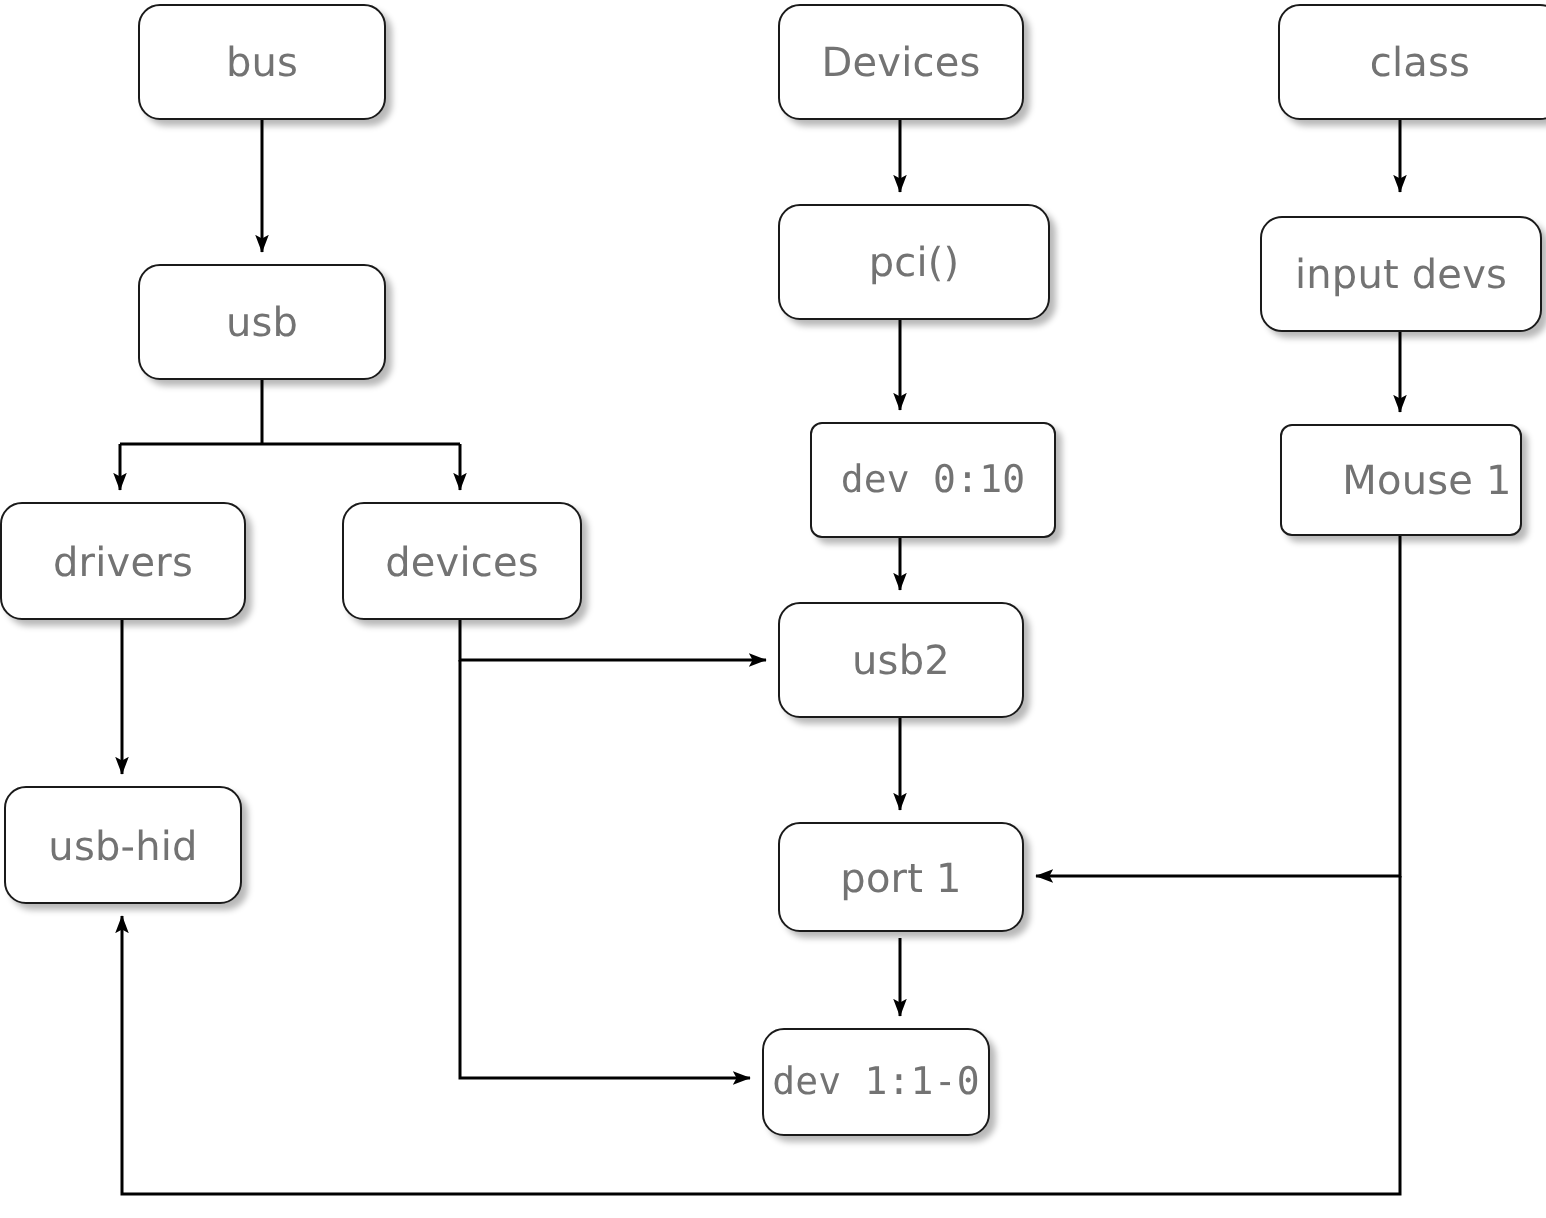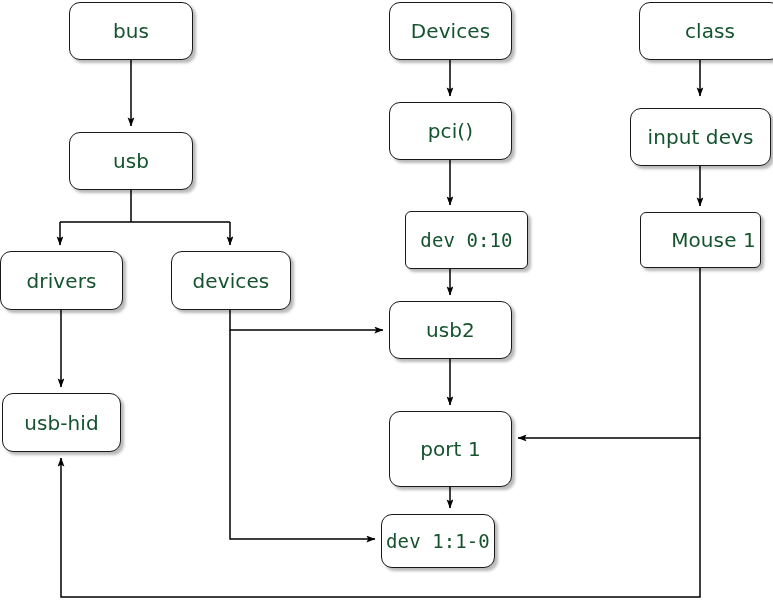--- a/index.html
+++ b/index.html
@@ -29,21 +29,21 @@
   }
   .node {
     position: absolute;
     box-sizing: border-box;
     background: #ffffff;
     border: 1.4px solid #1a1a1a;
     border-radius: 11px;
     display: flex;
     align-items: center;
     justify-content: center;
-    color: #14532d;
+    color: #737373;
     font-size: 20px;
     line-height: 1;
     letter-spacing: 0.1px;
     box-shadow: 3px 3px 3px rgba(0,0,0,0.28);
     white-space: nowrap;
   }
   .node.sharp { border-radius: 6px; }
   .node.mono { font-family: "DejaVu Sans Mono", monospace; font-size: 19px; }
 </style>
 </head>
@@ -89,30 +89,30 @@
       </div>
       <div class="node" style="left: 171px; top: 251px; width: 120px; height: 59px;">
         <span>devices</span>
       </div>
       <div class="node" style="left: 2px; top: 393px; width: 119px; height: 59px; text-align: right;">
         <span>usb-hid</span>
       </div>
       <div class="node" style="left: 389px; top: 2px; width: 123px; height: 58px;">
         <span>Devices</span>
       </div>
-      <div class="node" style="left: 389px; top: 102px; width: 123px; height: 58px;">
+      <div class="node" style="left: 389px; top: 102px; width: 136px; height: 58px;">
         <span>pci()</span>
       </div>
       <div class="node sharp mono" style="left: 389px; top: 211px; width: 123px; height: 58px; margin-left: 16px;">
         <span>dev 0:10</span>
       </div>
       <div class="node" style="left: 389px; top: 301px; width: 123px; height: 58px;">
         <span>usb2</span>
       </div>
-      <div class="node" style="left: 389px; top: 411px; width: 123px; height: 76px;">
+      <div class="node" style="left: 389px; top: 411px; width: 123px; height: 55px;">
         <span>port 1</span>
       </div>
       <div class="node mono" style="left: 381px; top: 514px; width: 114px; height: 54px;">
         <span>dev 1:1-0</span>
       </div>
       <div class="node" style="left: 639px; top: 2px; width: 142px; height: 58px;">
         <span>class</span>
       </div>
       <div class="node" style="left: 630px; top: 108px; width: 141px; height: 58px;">
         <span>input devs</span>

